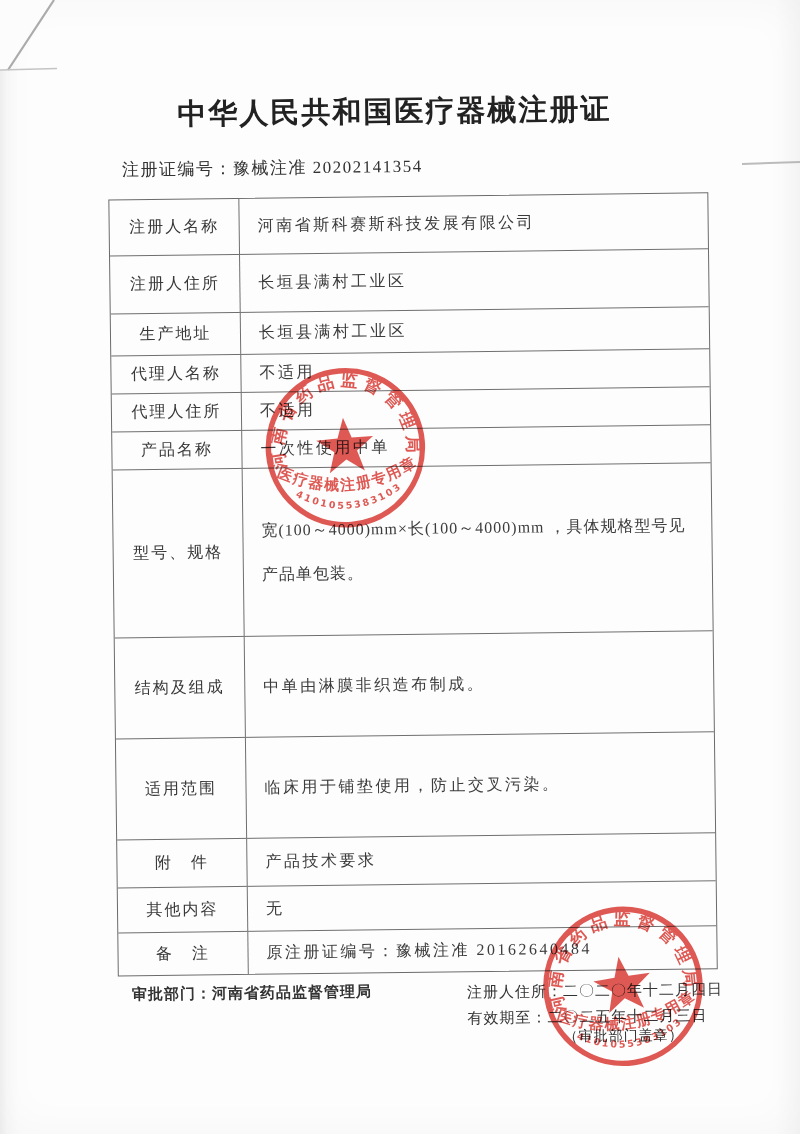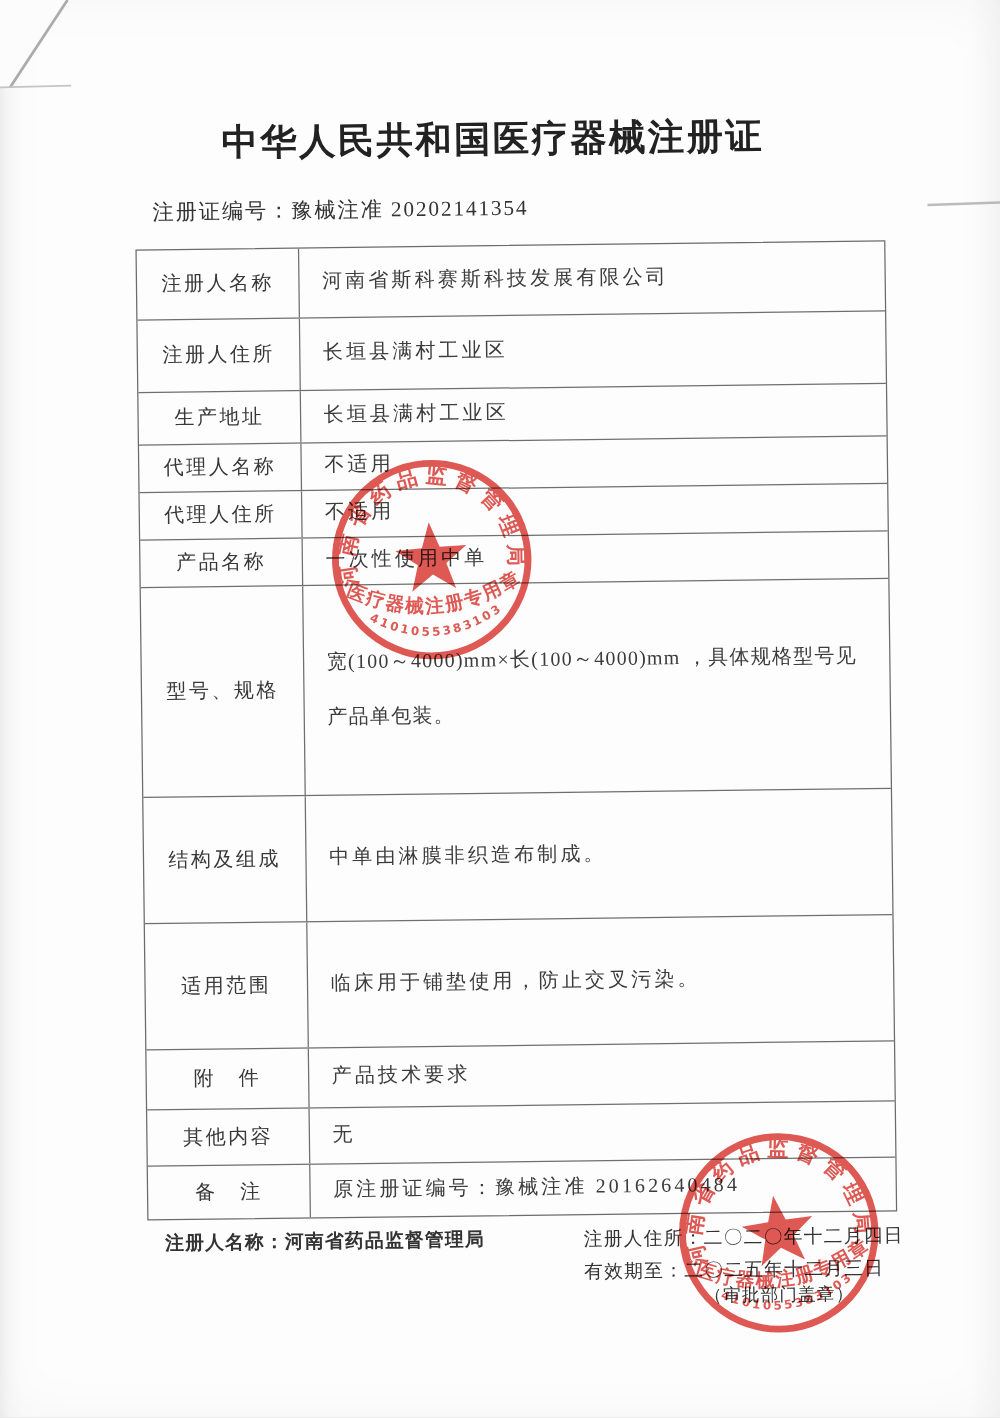--- a/index.html
+++ b/index.html
@@ -150,21 +150,21 @@
         <div class="tc label">其他内容</div>
         <div class="tc value">无</div>
       </div>
       <div class="tr">
         <div class="tc label">备　注</div>
         <div class="tc value">原注册证编号：豫械注准 20162640484</div>
       </div>
     </div>
 
     <div class="footer-approval">
-      <span>注册人名称：</span><span>河南省药品监督管理局</span>
+      <span>审批部门：</span><span>河南省药品监督管理局</span>
     </div>
 
     <div class="footer-dates">
       <div>
         <span>注册人住所：</span><span>二〇二〇年十二月四日</span>
       </div>
       <div>
         <span>有效期至：</span><span>二〇二五年十二月三日</span>
       </div>
     </div>

